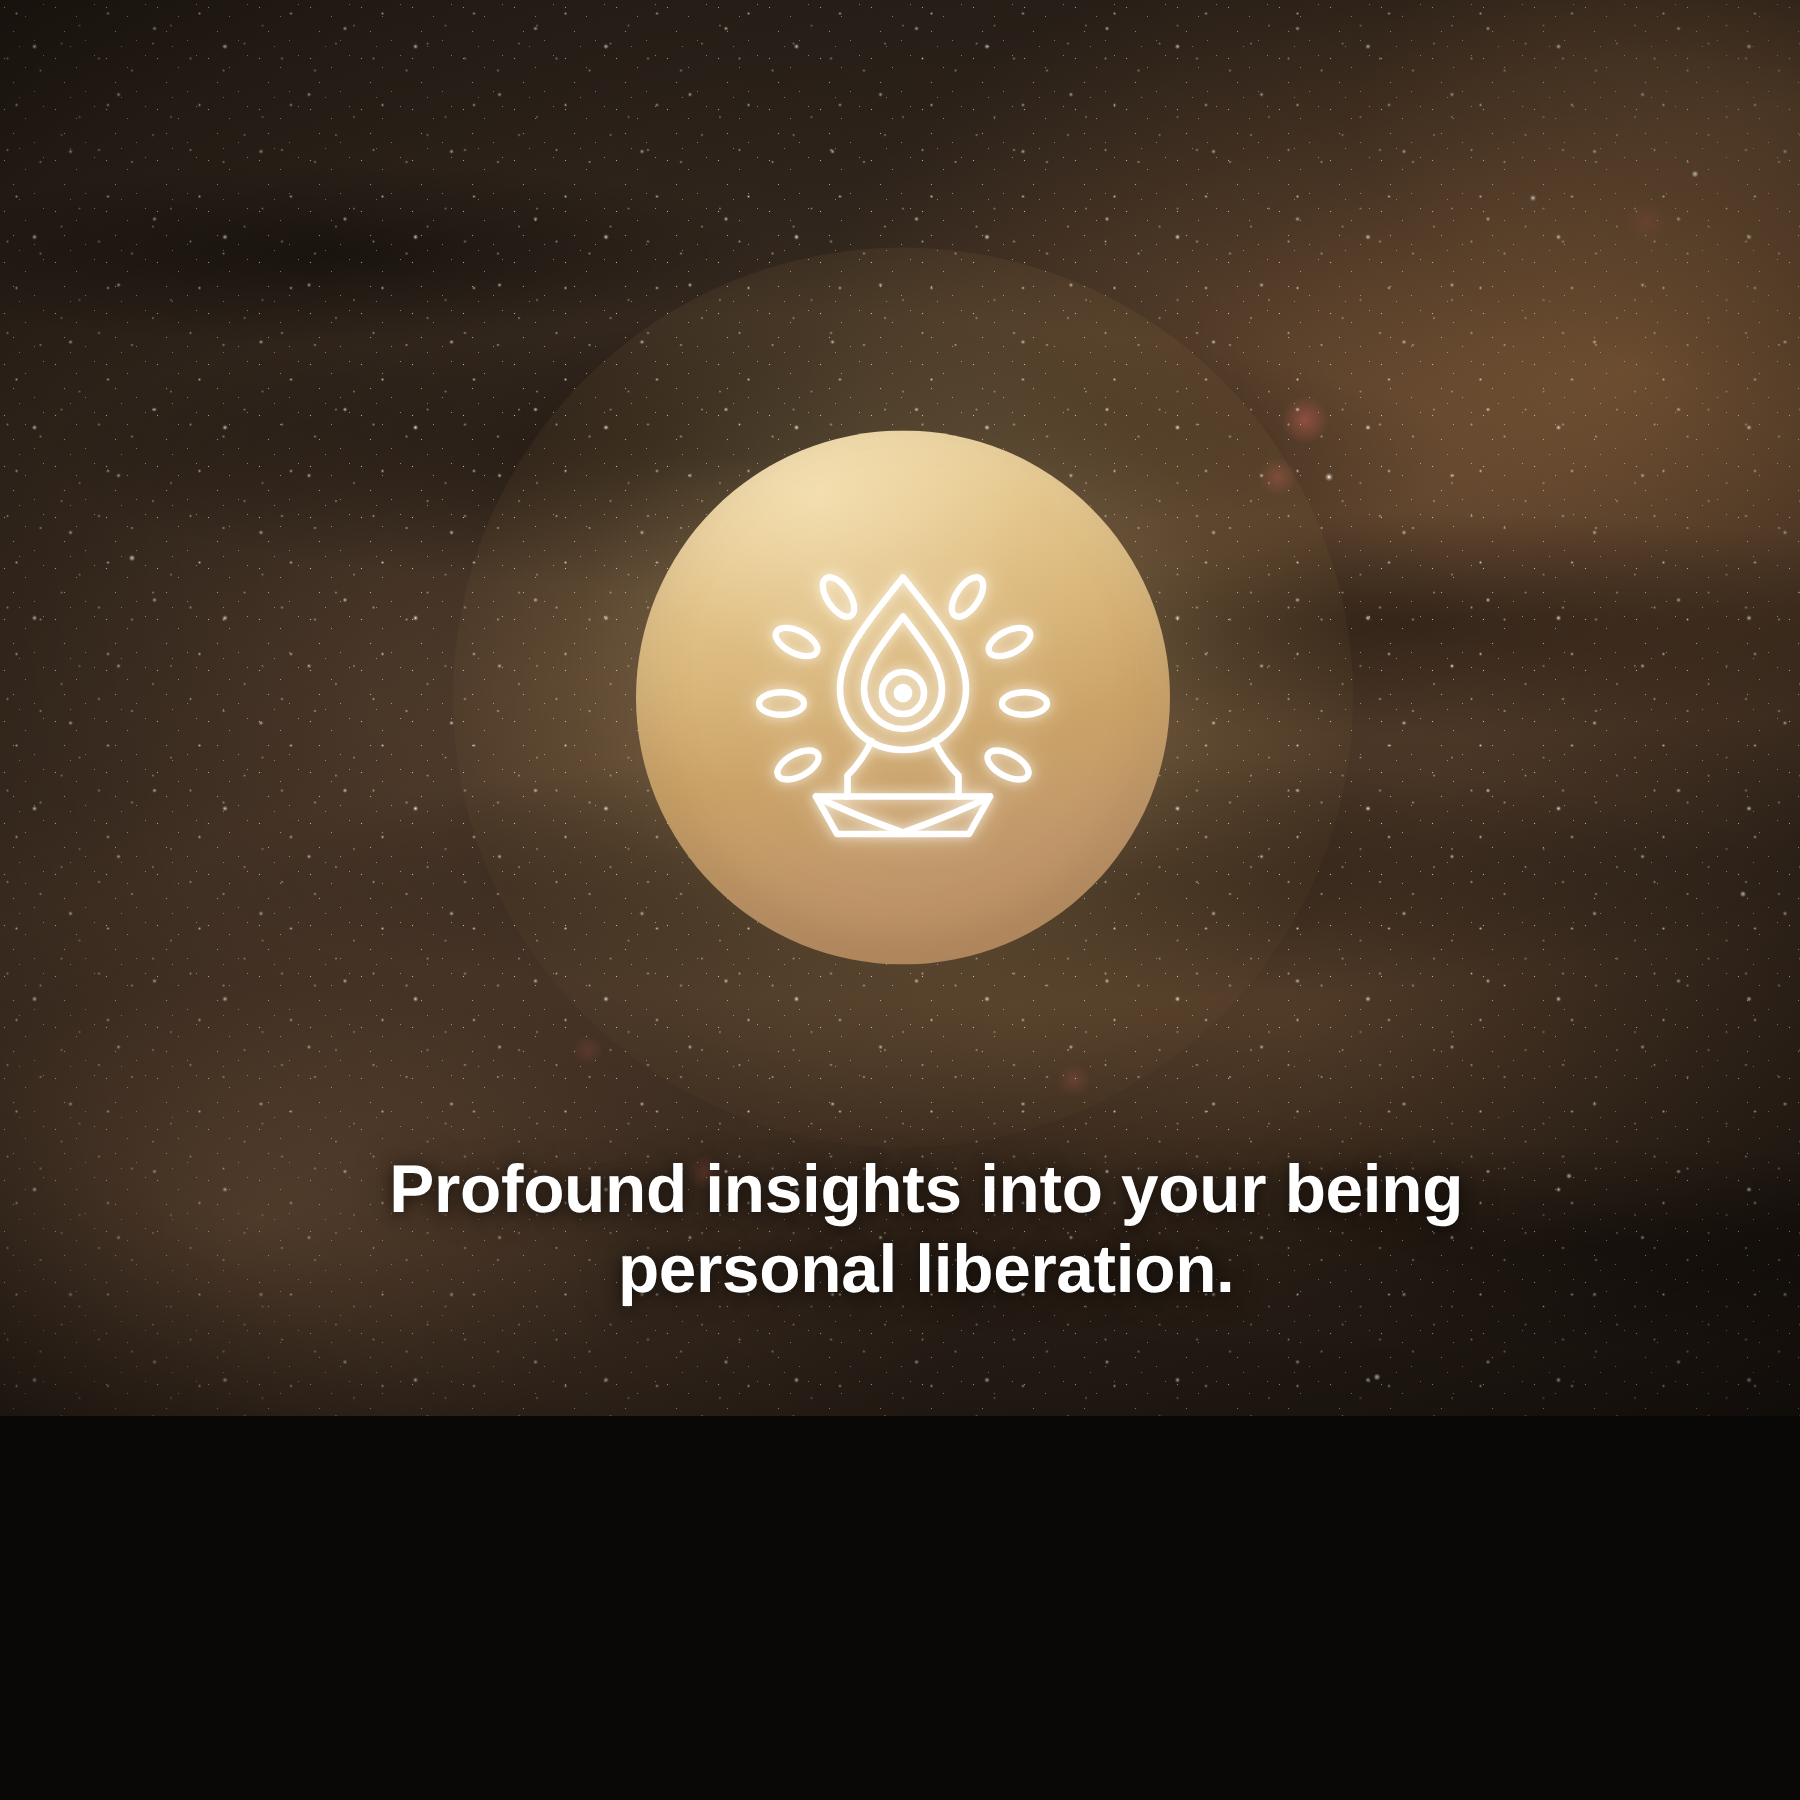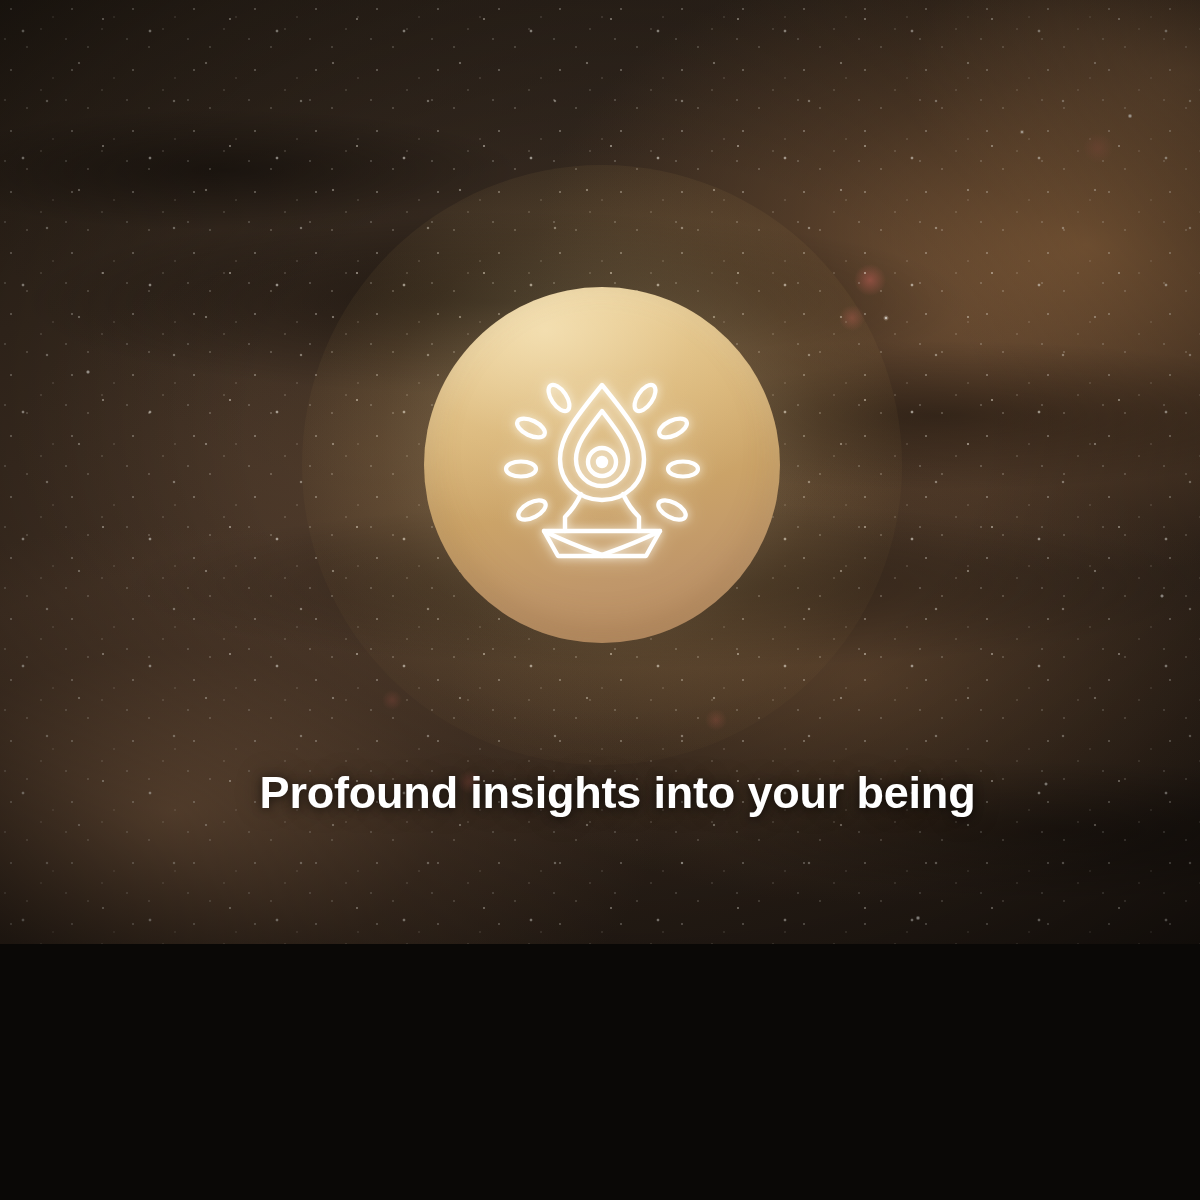--- a/index.html
+++ b/index.html
@@ -304,15 +304,16 @@
 
         <path class="ico-stroke" d="M52 176 C 76 188, 96 195, 110 200"></path>
         <path class="ico-stroke" d="M168 176 C 144 188, 124 195, 110 200"></path>
         <path class="ico-stroke" d="M110 200 L 110 201"></path>
       </svg>
     </div>
   </div>
 
   <div id="caption">
     <span class="cap-line">Profound insights into your being</span>
+    <span class="cap-line">personal liberation.</span>
   </div>
 
 </div>
 
 </body></html>

